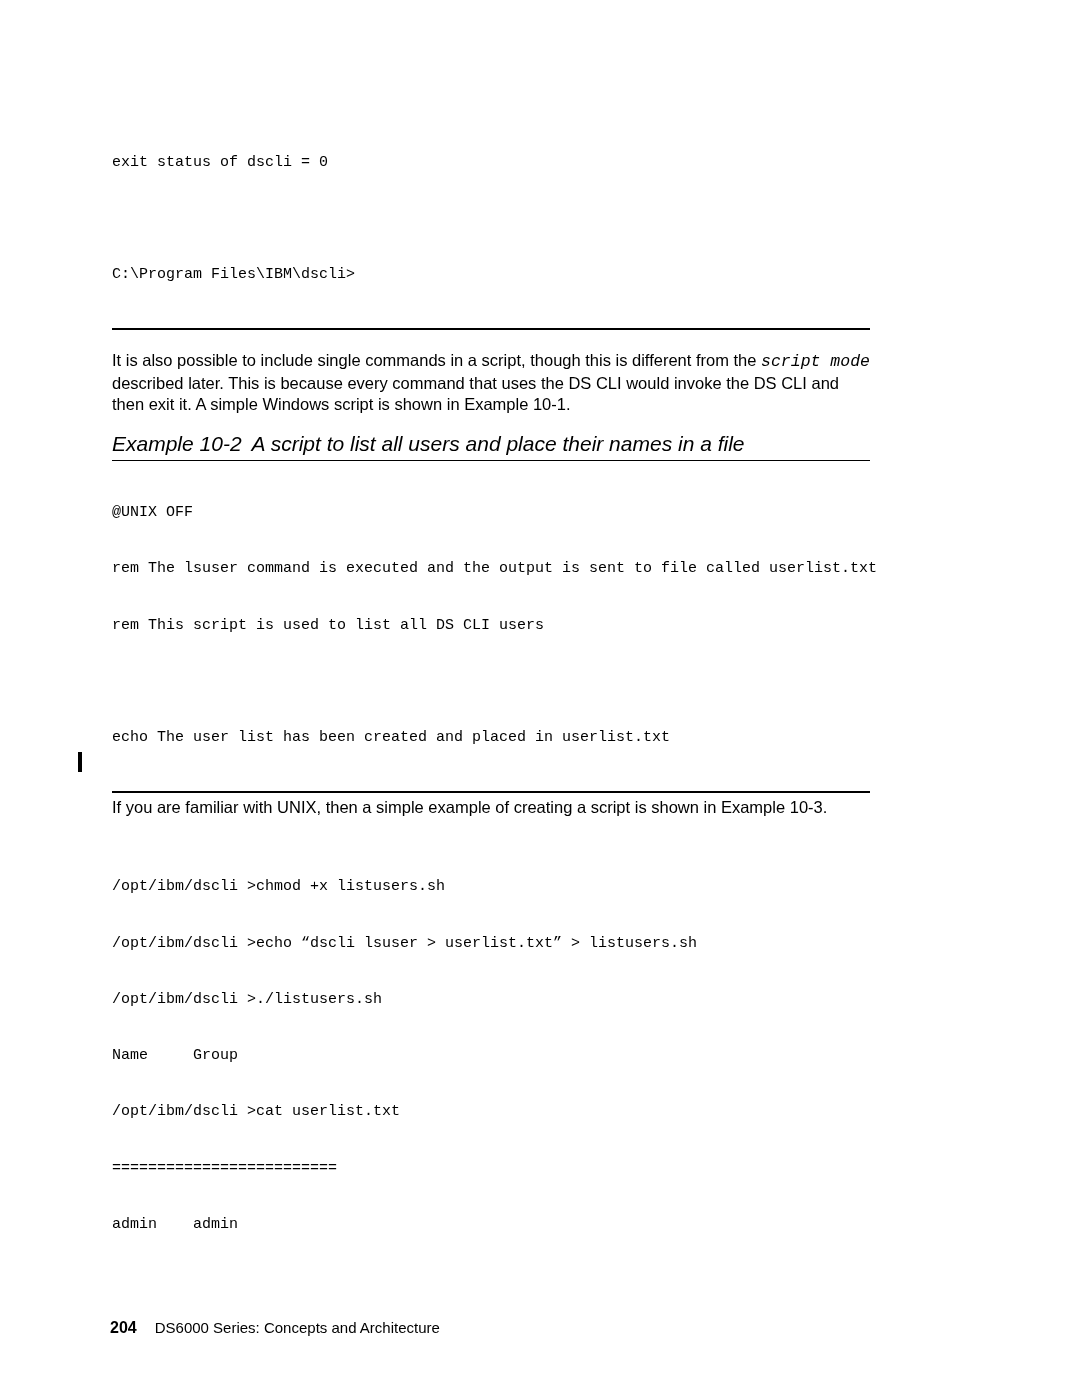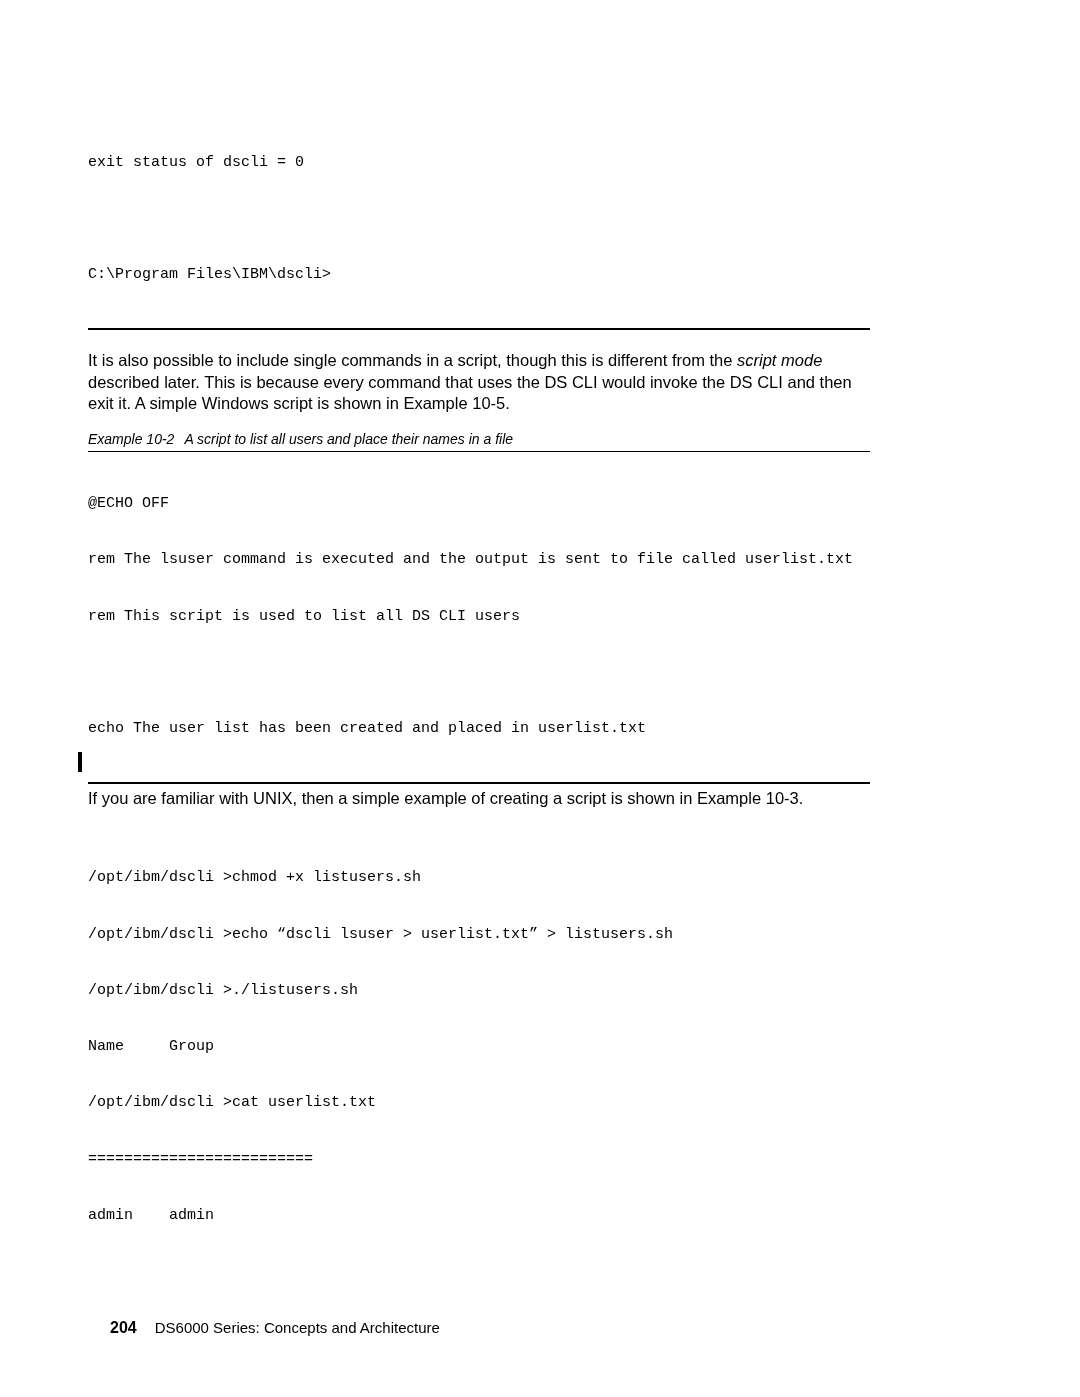--- a/index.html
+++ b/index.html
@@ -7,41 +7,41 @@
     padding: 0;
     background: #fff;
     font-family: Arial, Helvetica, sans-serif;
     color: #000;
   }
   .page {
     width: 980px;
     height: 1397px;
     position: relative;
     box-sizing: border-box;
-    padding: 110px 110px 0 88px;
+    padding: 110px 110px 0 112px;
   }
   .mono {
     font-family: "Courier New", Courier, monospace;
     font-size: 15px;
     line-height: 1.25;
     white-space: pre;
   }
   .body-text {
     font-size: 16.5px;
     line-height: 1.30;
     margin: 0 0 16px 0;
   }
   .body-text .italic {
-    font-family: Liberation Sans, sans-serif;
+    font-family: Liberation Mono, monospace;
     font-style: italic;
   }
   .example-caption {
     font-family: Arial, Helvetica, sans-serif;
     font-style: italic;
-    font-size: 14px;
+    font-size: 21px;
     margin: 14px 0 0 0;
     padding-bottom: 4px;
     border-bottom: 1.4px solid #000;
   }
   .example-caption .num {
     margin-right: 10px;
   }
   .code-block {
     padding: 6px 0 6px 0;
   }
@@ -75,28 +75,28 @@
 <div class="page">
 
   <div class="mono code-block">
     <div>exit status of dscli = 0</div>
     <div class="gap-line"></div>
     <div>C:\Program Files\IBM\dscli&gt;</div>
   </div>
   <hr class="rule-thick">
 
   <p class="body-text" style="margin-top:20px">
-    <span>It is also possible to include single commands in a script, though this is different from the </span><span class="italic">script mode</span><span> described later. This is because every command that uses the DS CLI would invoke the DS CLI and then exit it. A simple Windows script is shown in Example 10-5.</span>
+    <span>It is also possible to include single commands in a script, though this is different from the </span><span class="italic">script mode</span><span> described later. This is because every command that uses the DS CLI would invoke the DS CLI and then exit it. A simple Windows script is shown in Example 10-1.</span>
   </p>
 
   <div class="example-caption">
     <span class="num">Example 10-2</span><span>A script to list all users and place their names in a file</span>
   </div>
   <div class="mono code-block">
-    <div>@ECHO OFF</div>
+    <div>@UNIX OFF</div>
     <div>rem The lsuser command is executed and the output is sent to file called userlist.txt</div>
     <div>rem This script is used to list all DS CLI users</div>
     <div class="gap-line"></div>
     <div>echo The user list has been created and placed in userlist.txt</div>
   </div>
   <hr class="rule-thick">
 
   <p class="body-text" style="margin-top:4px">If you are familiar with UNIX, then a simple example of creating a script is shown in Example 10-3.</p>
 
   <div class="mono code-block">

